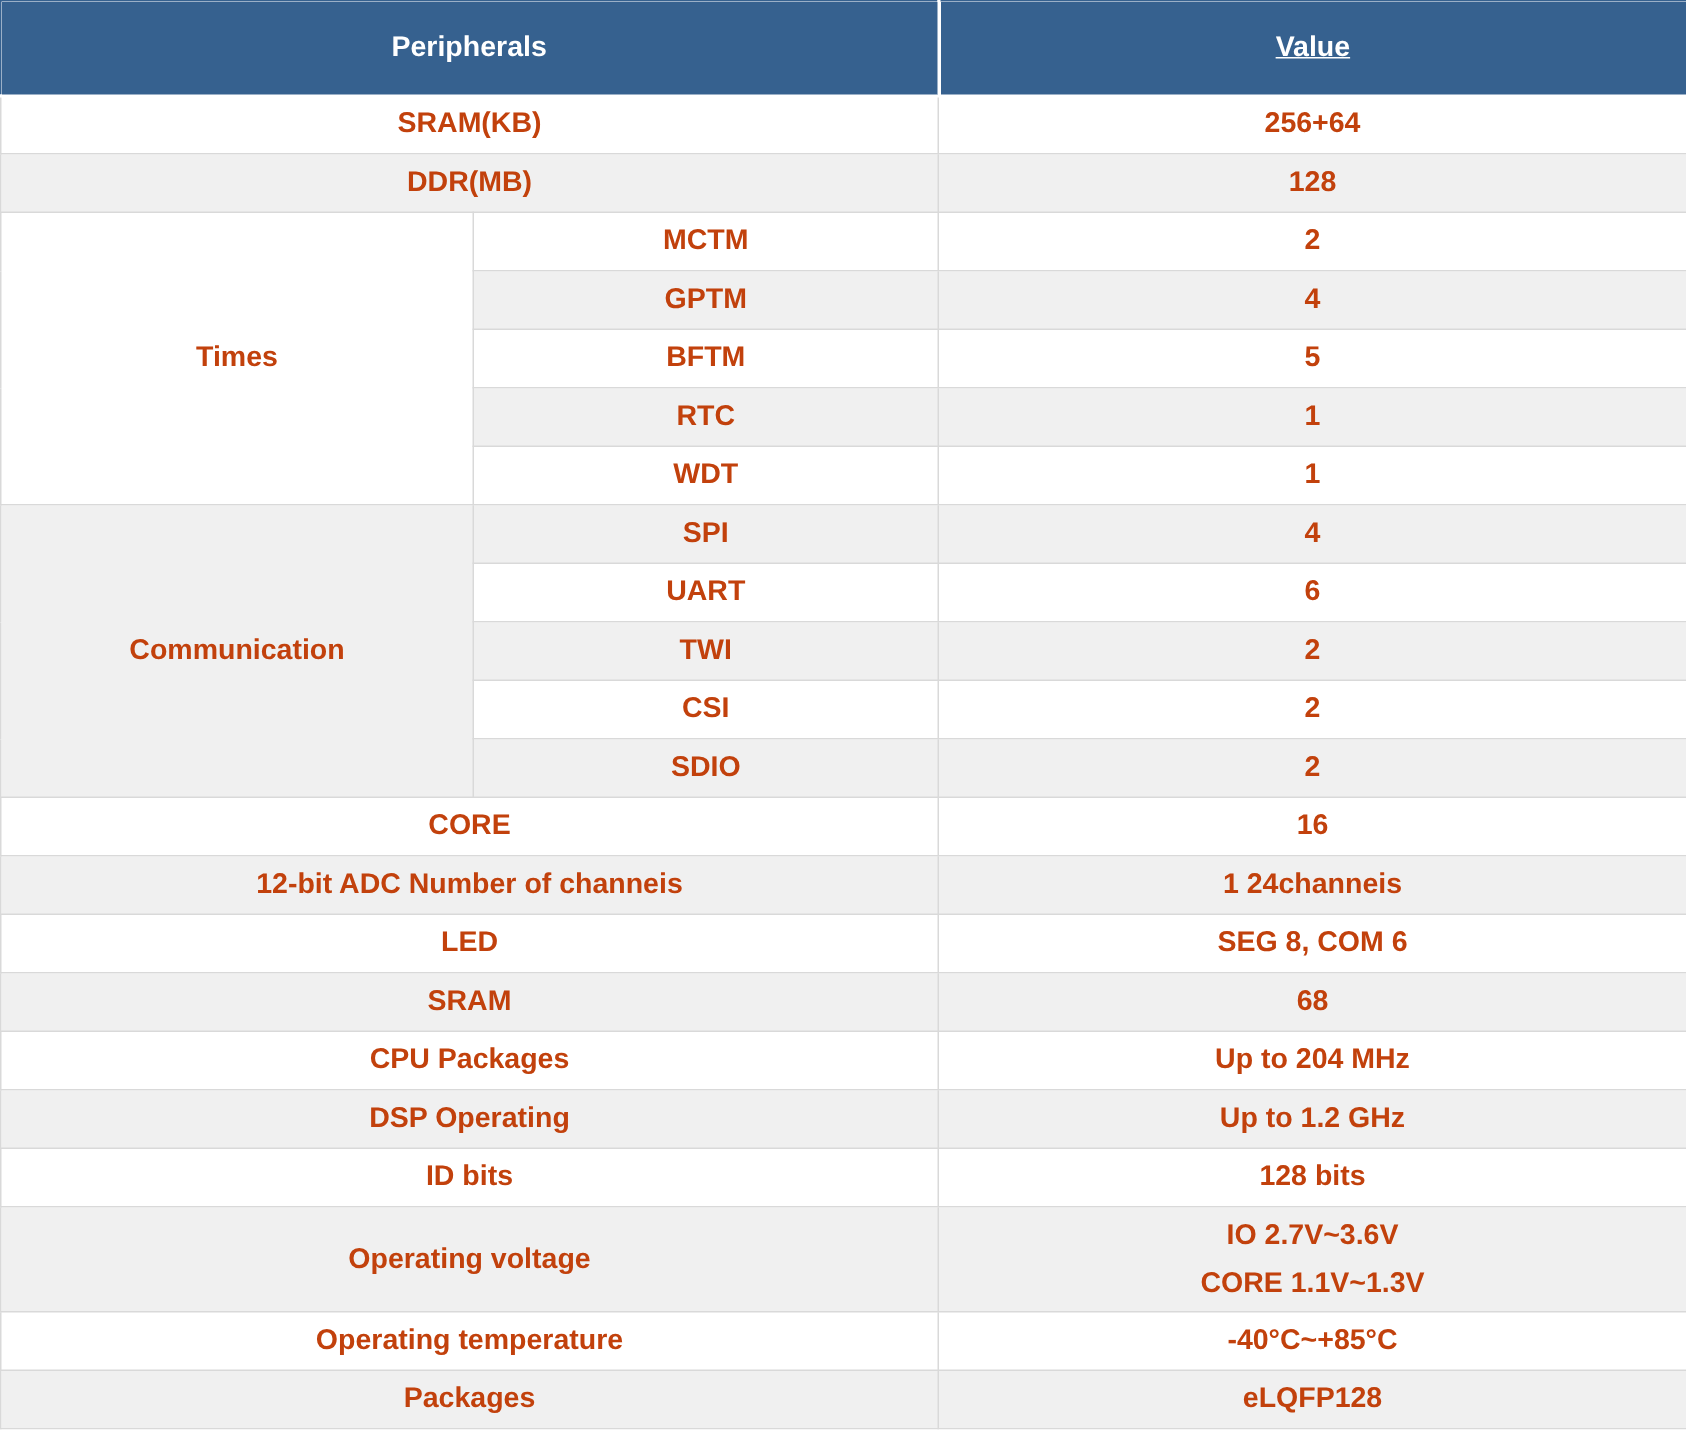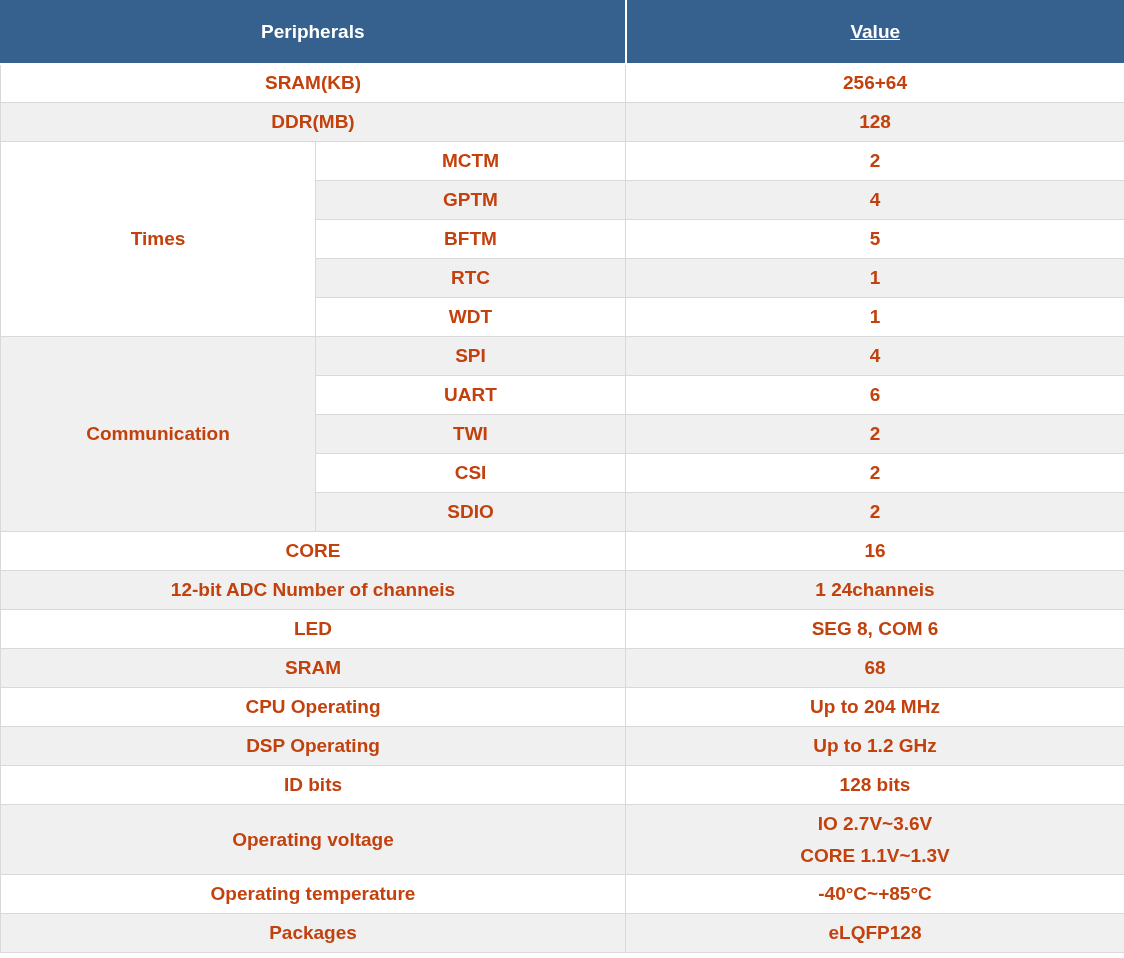--- a/index.html
+++ b/index.html
@@ -119,21 +119,21 @@
     </tr>
     <tr class="r white">
       <td colspan="2">LED</td>
       <td>SEG 8, COM 6</td>
     </tr>
     <tr class="r gray">
       <td colspan="2">SRAM</td>
       <td>68</td>
     </tr>
     <tr class="r white">
-      <td colspan="2">CPU Operating</td>
+      <td colspan="2">CPU Packages</td>
       <td>Up to 204 MHz</td>
     </tr>
     <tr class="r gray">
       <td colspan="2">DSP Operating</td>
       <td>Up to 1.2 GHz</td>
     </tr>
     <tr class="r white">
       <td colspan="2">ID bits</td>
       <td>128 bits</td>
     </tr>

